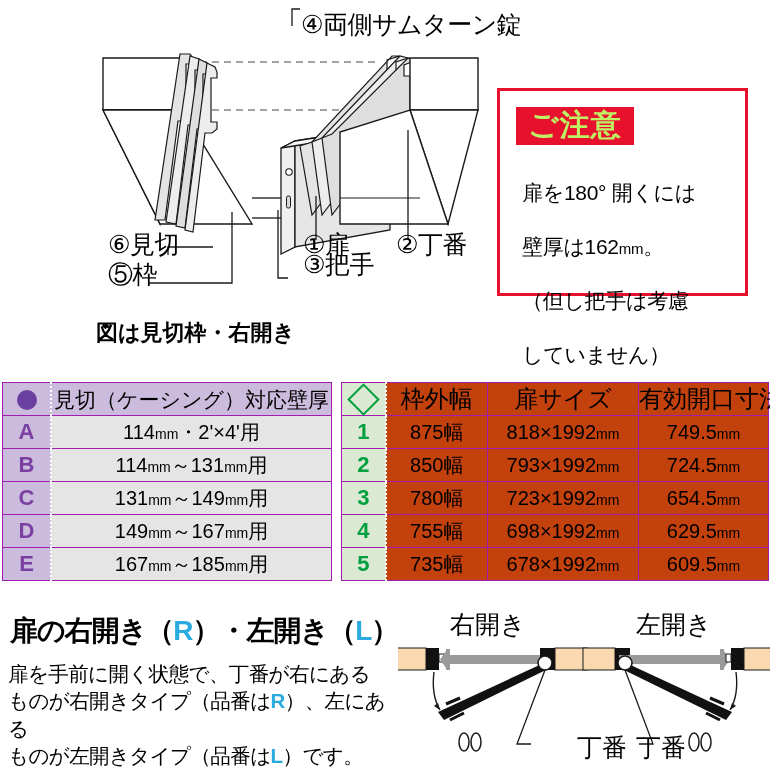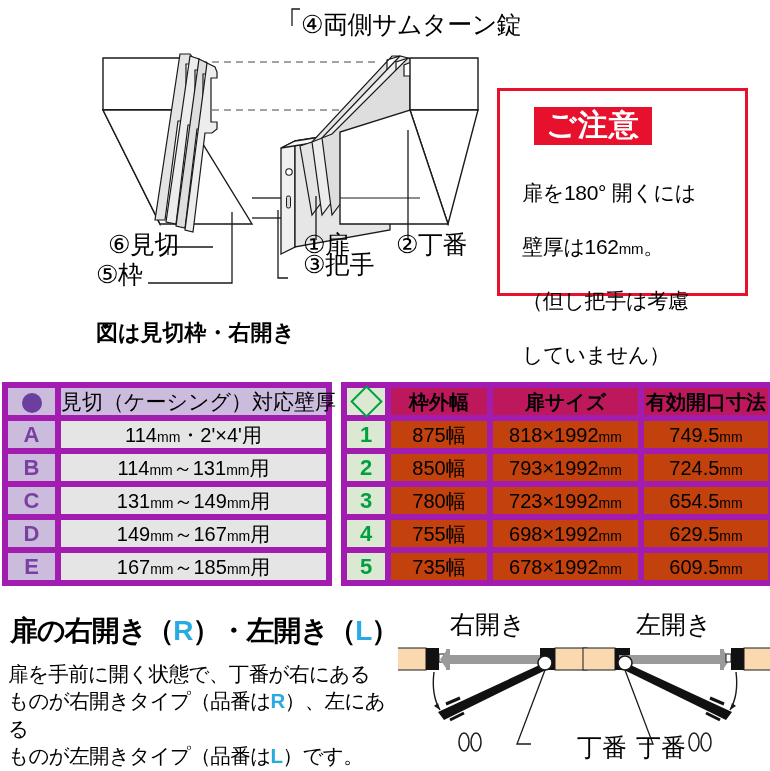--- a/index.html
+++ b/index.html
@@ -18,34 +18,34 @@
 
   .lbl{position:absolute;font-size:25px;line-height:1;white-space:nowrap;letter-spacing:-0.5px;}
   .lbl-cap{position:absolute;font-size:22px;font-weight:bold;white-space:nowrap;letter-spacing:0px;}
 
   
   #caution{
     position:absolute;left:497px;top:88px;width:251px;height:208px;
     border:3px solid #e8112d;background:#fff;box-sizing:border-box;
   }
   #caution-title{
-    display:inline-block;background:#e8112d;color:#ffffff;
+    display:inline-block;background:#e8112d;color:#bef264;
     font-size:30px;font-weight:bold;letter-spacing:1px;
-    padding:2px 12px 4px 12px;margin:16px 0 0 34px;line-height:1.08;
+    padding:2px 12px 4px 12px;margin:16px 0 0 16px;line-height:1.08;
   }
   #caution-body{
     margin:8px 0 0 22px;font-size:21px;line-height:1.28;letter-spacing:-0.3px;
     white-space:pre-line;font-weight:500;
   }
   #caution-body .mm{font-size:15px;}
 
   
   .tbl{position:absolute;border-collapse:collapse;table-layout:fixed;}
   .tbl td,.tbl th{
-    border:6px solid #a21caf;
+    border:1px solid #a21caf;
     padding:0;
     text-align:center;
     vertical-align:middle;
     font-size:20px;
     line-height:1;
     white-space:nowrap;
   }
   .tbl .mm{font-size:14px;letter-spacing:0px;}
 
   
@@ -54,21 +54,21 @@
   #tbl-left thead td{background:#cbbcdd;font-size:21px;font-weight:500;}
   #tbl-left tbody td{background:#e5e5e5;}
   #tbl-left .keycol{background:#cbbcdd !important;color:#7a3fa0;font-weight:bold;font-size:22px;width:47px;
     border-right:2px dotted #ffffff;}
   #tbl-left thead .keycol{border-right:2px dotted #ffffff;}
   .dot-purple{display:inline-block;width:20px;height:20px;border-radius:50%;background:#6b3fa0;vertical-align:middle;}
 
   
   #tbl-right{left:341px;top:382px;width:427px;}
   #tbl-right tr{height:33px;}
-  #tbl-right thead td{background:#be185d;font-size:20px;font-weight:700;}
+  #tbl-right thead td{background:#c2410c;font-size:24px;font-weight:400;}
   #tbl-right tbody td{background:#c2410c;}
   #tbl-right .keycol{background:#dbe8d2 !important;color:#00a040;font-weight:bold;font-size:22px;width:44px;
     border-right:2px dotted #ffffff;}
   .diamond-green{display:inline-block;width:19px;height:19px;border:2px solid #00a040;
     transform:rotate(45deg);vertical-align:middle;}
 
   
   #rl-heading{position:absolute;left:10px;top:612px;font-size:28px;font-weight:bold;letter-spacing:-1px;white-space:nowrap;text-align:right;}
   #rl-heading .rl{color:#29abe2;}
   #rl-body{position:absolute;left:8px;top:660px;width:395px;font-size:20.5px;line-height:1.33;
@@ -152,21 +152,21 @@
 
         <path d="M408,240 L408,130"></path>
         <line x1="252" y1="198" x2="281" y2="198"></line>
         <line x1="252" y1="218" x2="281" y2="218"></line>
       </g>
     </svg>
 
     
     <div class="lbl" style="left:301px;top:12px;">④両側サムターン錠</div>
     <div class="lbl" style="left:108px;top:232px;">⑥見切</div>
-    <div class="lbl" style="left:96px;top:262px;">⑤枠</div>
+    <div class="lbl" style="left:108px;top:262px;font-family:Liberation Serif, serif;">⑤枠</div>
     <div class="lbl" style="left:303px;top:232px;">①扉</div>
     <div class="lbl" style="left:303px;top:252px;">③把手</div>
     <div class="lbl" style="left:396px;top:232px;">②丁番</div>
 
     <div class="lbl-cap" style="left:96px;top:318px;">図は見切枠・右開き</div>
   </div>
 
   <div id="caution">
     <div id="caution-title">ご注意</div>
     <div id="caution-body">

